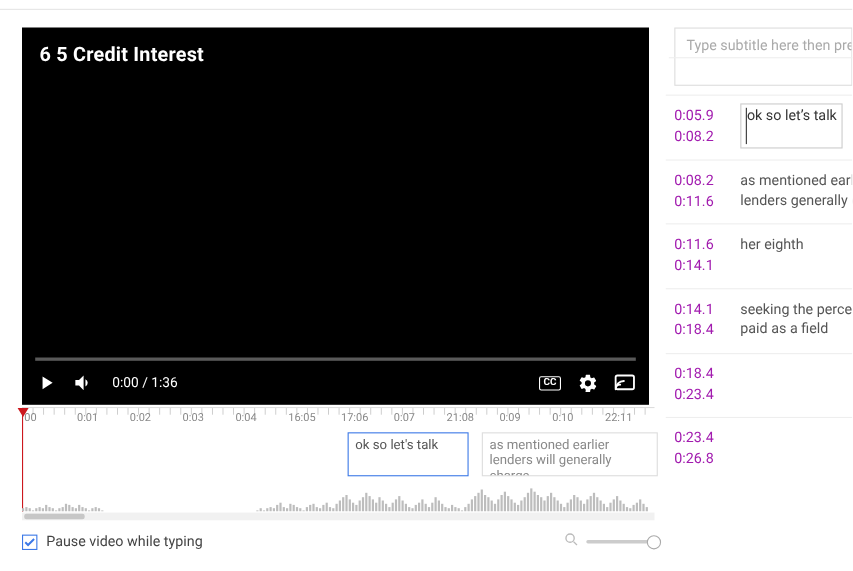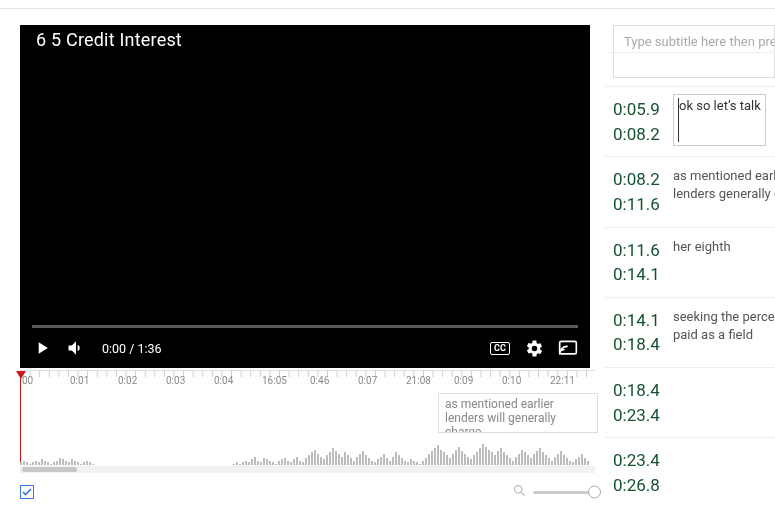--- a/index.html
+++ b/index.html
@@ -38,24 +38,24 @@
   
   .video {
     position: relative;
     width: 570px;
     height: 343px;
     background: #000;
     color: #fff;
   }
   .video-title {
     position: absolute;
-    top: 4px;
+    top: 14px;
     left: 16px;
     font-size: 18px;
-    font-weight: 400;
+    font-weight: 700;
     letter-spacing: .2px;
   }
   .controls {
     position: absolute;
     left: 0; right: 0; bottom: 0;
     height: 40px;
     display: flex;
     align-items: center;
     padding: 0 12px;
     gap: 14px;
@@ -246,22 +246,22 @@
   .sub-row {
     display:flex;
     border-top:1px solid #eee;
     padding:10px 0 10px 8px;
     gap:16px;
     font-size:13px;
     overflow:hidden;
   }
   .sub-times {
     width:44px;
-    color:#14532d;
-    font-size:17px;
+    color:#a21caf;
+    font-size:13px;
     flex-shrink:0;
     line-height:1.45;
   }
   .sub-text {
     color:#555;
     line-height:1.4;
     white-space:nowrap;
     overflow:hidden;
   }
   .sub-text.editing {
@@ -332,30 +332,35 @@
 
     <div class="timeline">
       <div class="ruler">
         <div class="ruler-labels" id="ruler-labels">
             <span class="ruler-label">00</span>
             <span class="ruler-label">0:01</span>
             <span class="ruler-label">0:02</span>
             <span class="ruler-label">0:03</span>
             <span class="ruler-label">0:04</span>
             <span class="ruler-label">16:05</span>
-            <span class="ruler-label">0:46</span>
+            <span class="ruler-label">17:06</span>
             <span class="ruler-label">0:07</span>
             <span class="ruler-label">21:08</span>
             <span class="ruler-label">0:09</span>
             <span class="ruler-label">0:10</span>
             <span class="ruler-label">22:11</span>
           </div>
       </div>
       <div class="playhead"></div>
 
+      <div class="caption-block active" style="left:296px; width:110px;">
+        <span class="handle left"></span>
+        <span>ok so let's talk</span>
+        <span class="handle right"></span>
+      </div>
       <div class="caption-block" style="left:418px; width:160px; color:#888; border-color:#ddd;">
         <span>as mentioned earlier lenders will generally charge</span>
       </div>
 
       <div class="waveform" id="waveform">
           <div class="wave-bar" style="height: 2.8px;"></div>
           <div class="wave-bar" style="height: 4.2px;"></div>
           <div class="wave-bar" style="height: 2.8px;"></div>
           <div class="wave-bar" style="height: 1.4px;"></div>
           <div class="wave-bar" style="height: 2.8px;"></div>
@@ -550,20 +555,21 @@
         <div class="h-scroll-thumb"></div>
       </div>
     </div>
 
     <div class="footer-row">
       <span class="chk">
         <svg viewBox="0 0 24 24" width="12" height="12" fill="none" stroke="#3b78e7" stroke-width="3.5">
             <path d="M4 12l5 5L20 6"></path>
           </svg>
       </span>
+      <span>Pause video while typing</span>
       <span class="footer-spacer"></span>
       <div class="zoom">
         <span>
           <svg viewBox="0 0 24 24" width="15" height="15" fill="none" stroke="#bbb" stroke-width="2">
               <circle cx="10" cy="10" r="6"></circle>
               <path d="M20 20l-5-5"></path>
             </svg>
         </span>
         <div class="zoom-track">
           <div class="zoom-knob"></div>

